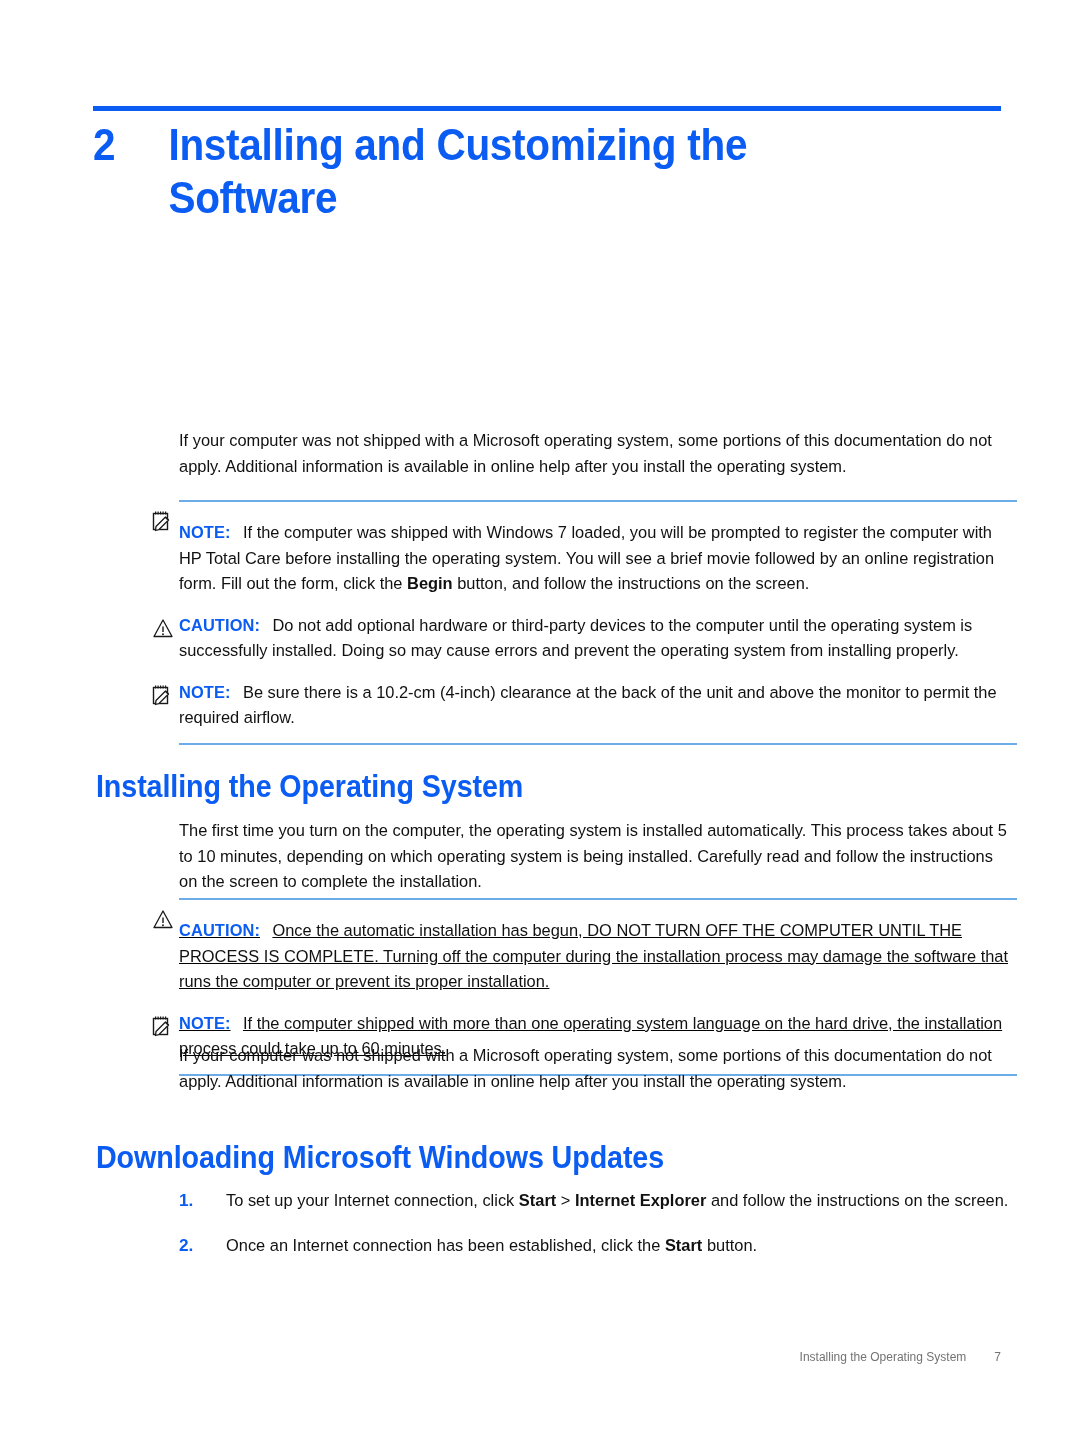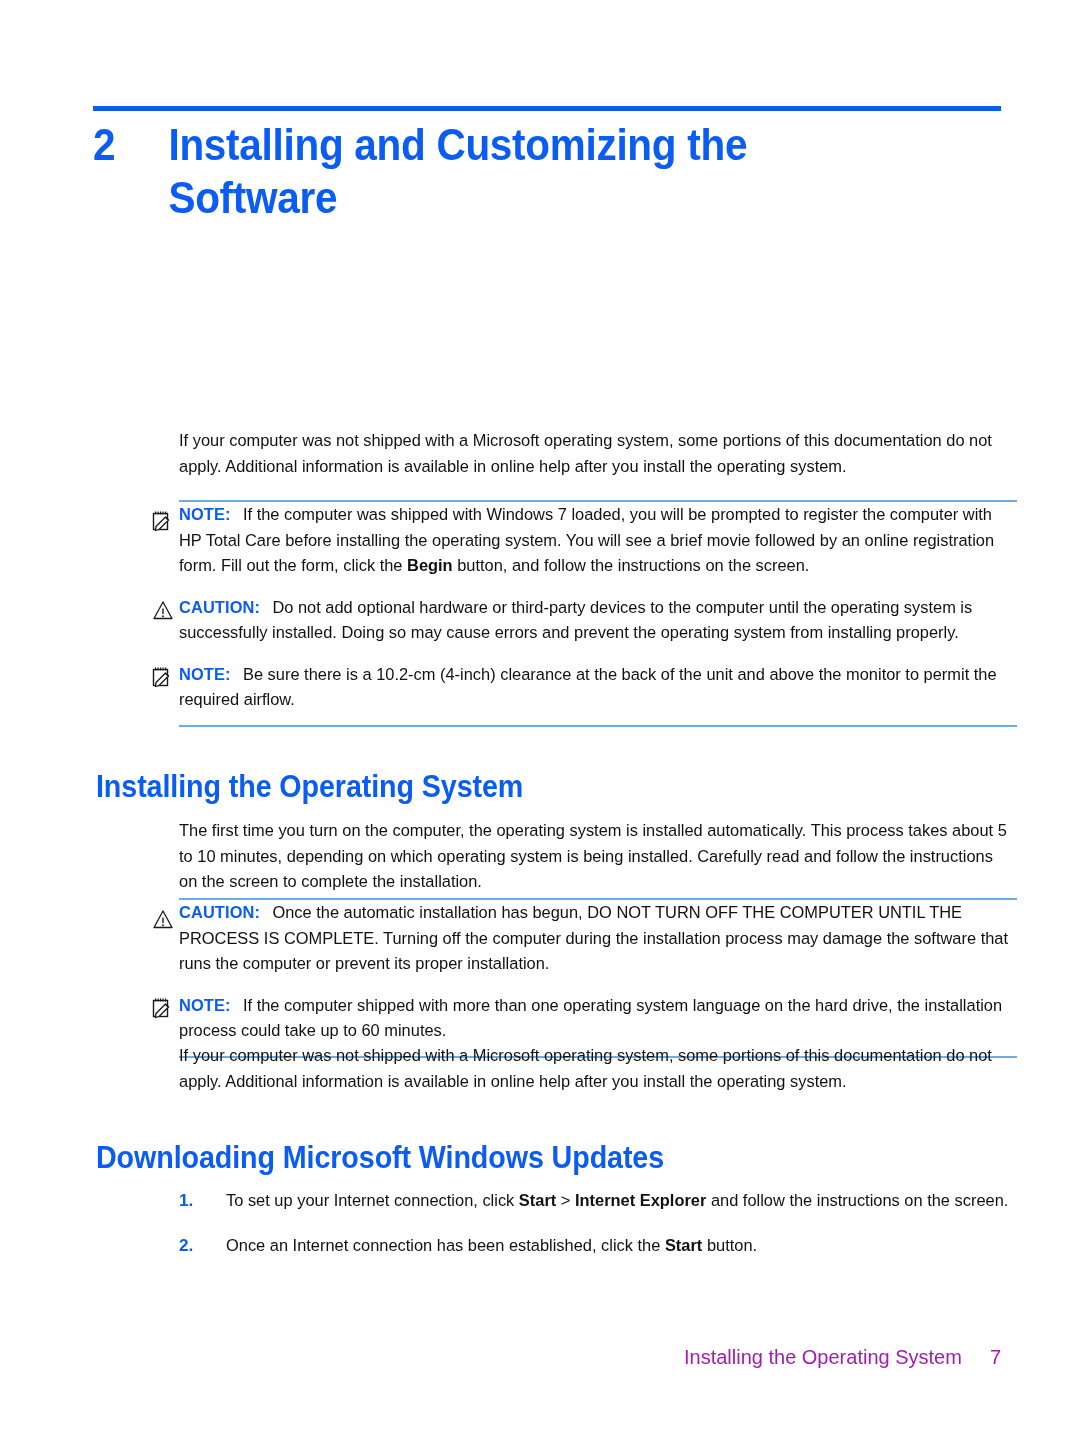--- a/index.html
+++ b/index.html
@@ -73,27 +73,27 @@
 
   
   .admon-group {
     position: absolute;
     left: 179px;
     width: 838px;
     border-top: 2px solid #6cade9;
     border-bottom: 2px solid #6cade9;
   }
   .group-1 { top: 500px; }
-  .group-2 { top: 898px; }
+  .group-2 { top: 898px; text-decoration: underline; }
 
   .admon {
     position: relative;
     padding: 4px 0 12px 0;
   }
-  .admon:first-child { padding-top: 0; }
+  .admon:first-child { padding-top: 18px; }
   .admon-icon {
     position: absolute;
     left: -27px;
     top: 8px;
     width: 22px;
     height: 22px;
   }
   .admon-body {
     font-family: "Liberation Sans Narrow", "Liberation Sans", sans-serif;
     font-size: 17.2px;
@@ -163,23 +163,23 @@
   .proc-text b { font-weight: bold; }
 
   
   .footer {
     position: absolute;
     left: 93px;
     top: 1347px;
     width: 908px;
     text-align: right;
     font-family: "Liberation Sans", sans-serif;
-    font-size: 20px;
+    font-size: 12px;
     line-height: 20px;
-    color: #a21caf;
+    color: #737373;
   }
   .footer .pg {
     display: inline-block;
     margin-left: 28px;
   }
 </style>
 </head>
 <body>
 
 <div class="page">

